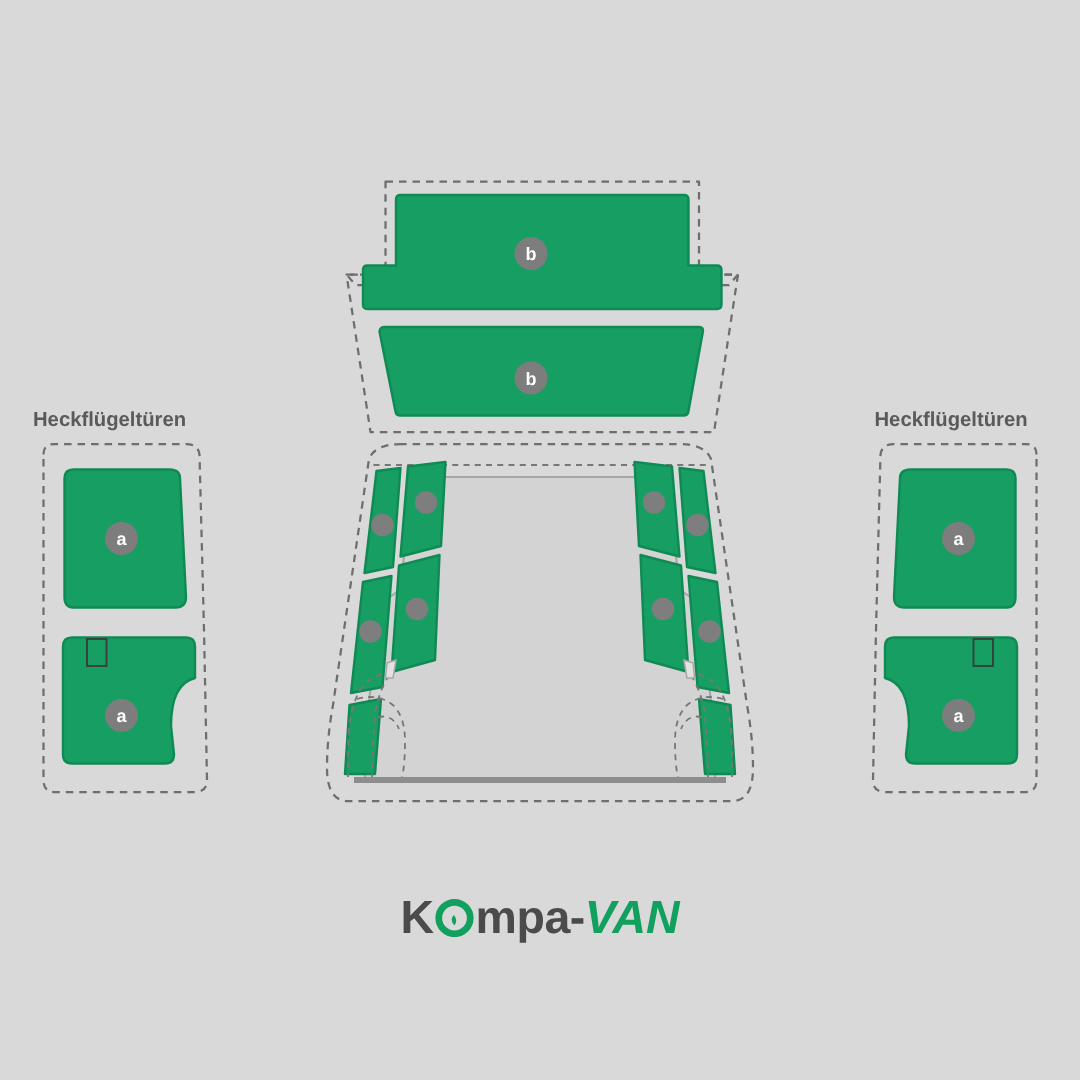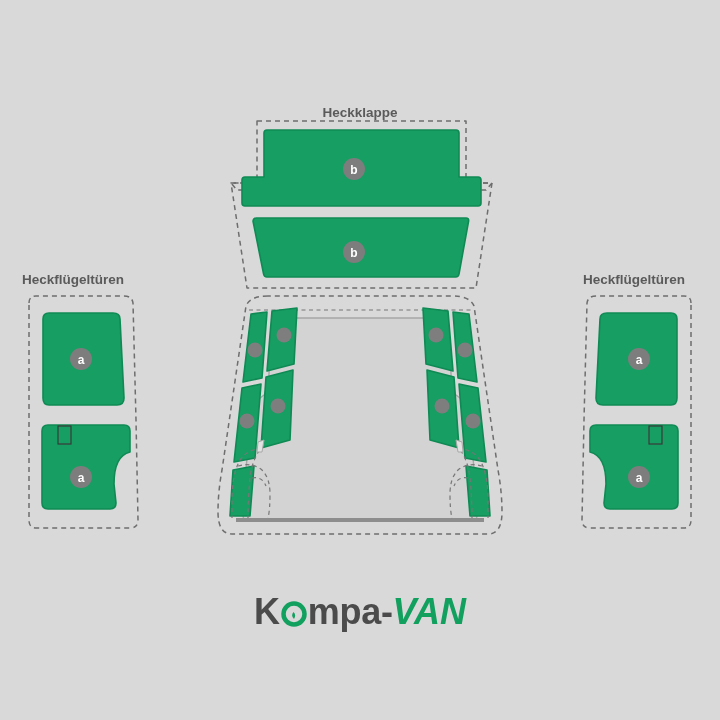--- a/index.html
+++ b/index.html
@@ -62,21 +62,21 @@
   .logo {
     position: absolute;
     left: 0;
     top: 592px;
     width: 720px;
     text-align: center;
     height: 40px;
   }
   .logo-inner {
     display: inline-block;
-    font-size: 36px;
+    font-size: 31px;
     font-weight: bold;
     line-height: 40px;
     letter-spacing: -0.3px;
     white-space: nowrap;
   }
   .logo-k, .logo-mpa {
     color: #4b4b4b;
   }
   .logo-van {
     color: #12a05f;
@@ -88,21 +88,20 @@
     vertical-align: -3px;
     margin: 0 1px;
   }
 </style>
 </head>
 <body>
 
 <div id="stage">
 
 
-  <div class="section-label" id="label-heckklappe">Heckklappe</div>
   <div class="section-label" id="label-left-doors">Heckflügeltüren</div>
   <div class="section-label" id="label-right-doors">Heckflügeltüren</div>
 
   <svg class="diagram-svg" viewBox="0 0 720 720">
     <defs>
       <style>
         .dash { fill:none; stroke:#6e6e6e; stroke-width:1.5; stroke-dasharray:5 4; stroke-linejoin:round; }
         .dash-thin { fill:none; stroke:#777; stroke-width:1.2; stroke-dasharray:4 3.5; stroke-linejoin:round; }
         .green { fill:#179e63; stroke:#12could; }
         .greenp { fill:#179e63; stroke:#0f8a54; stroke-width:1.6; stroke-linejoin:round; }

